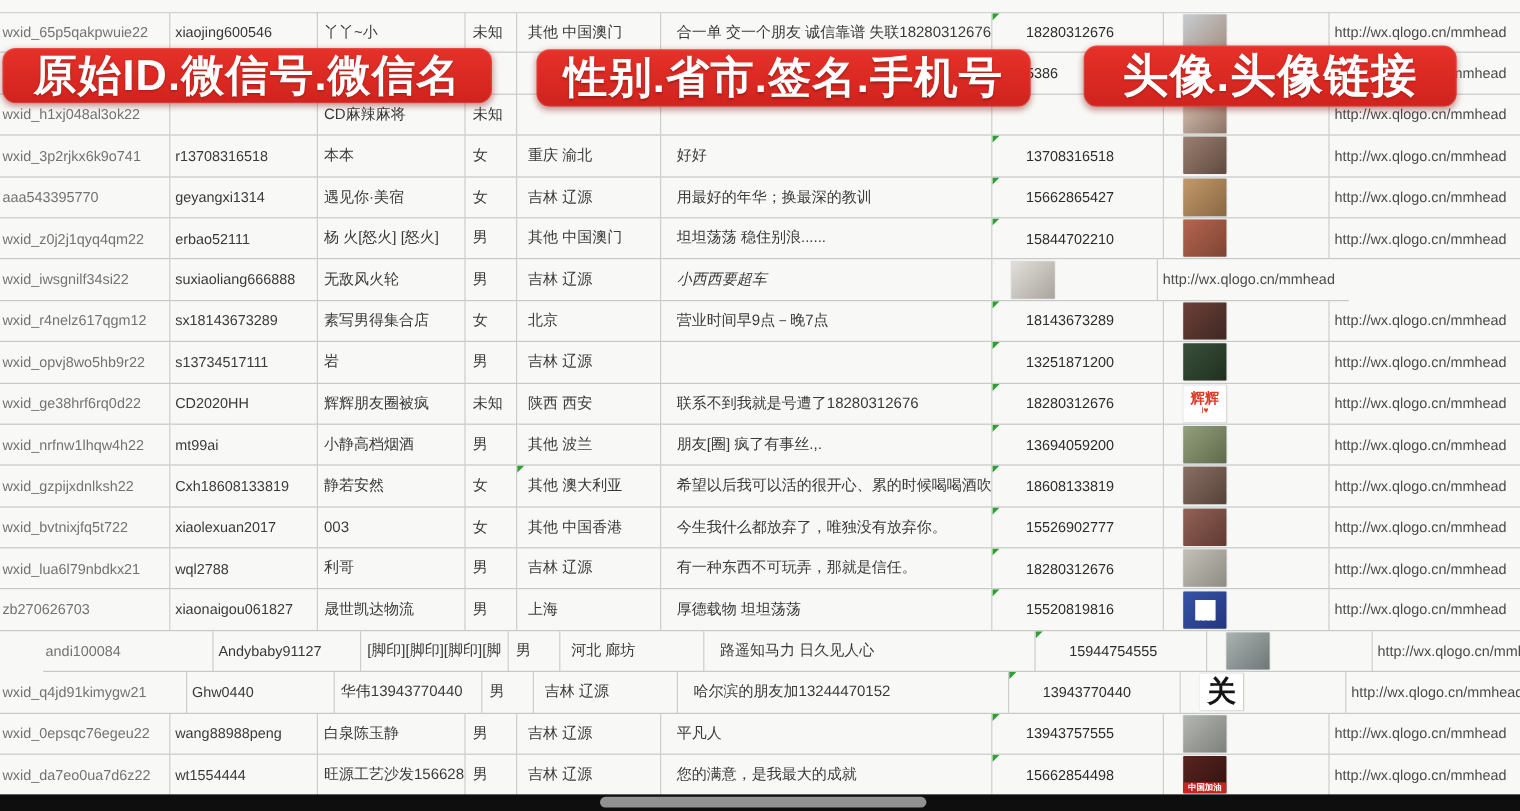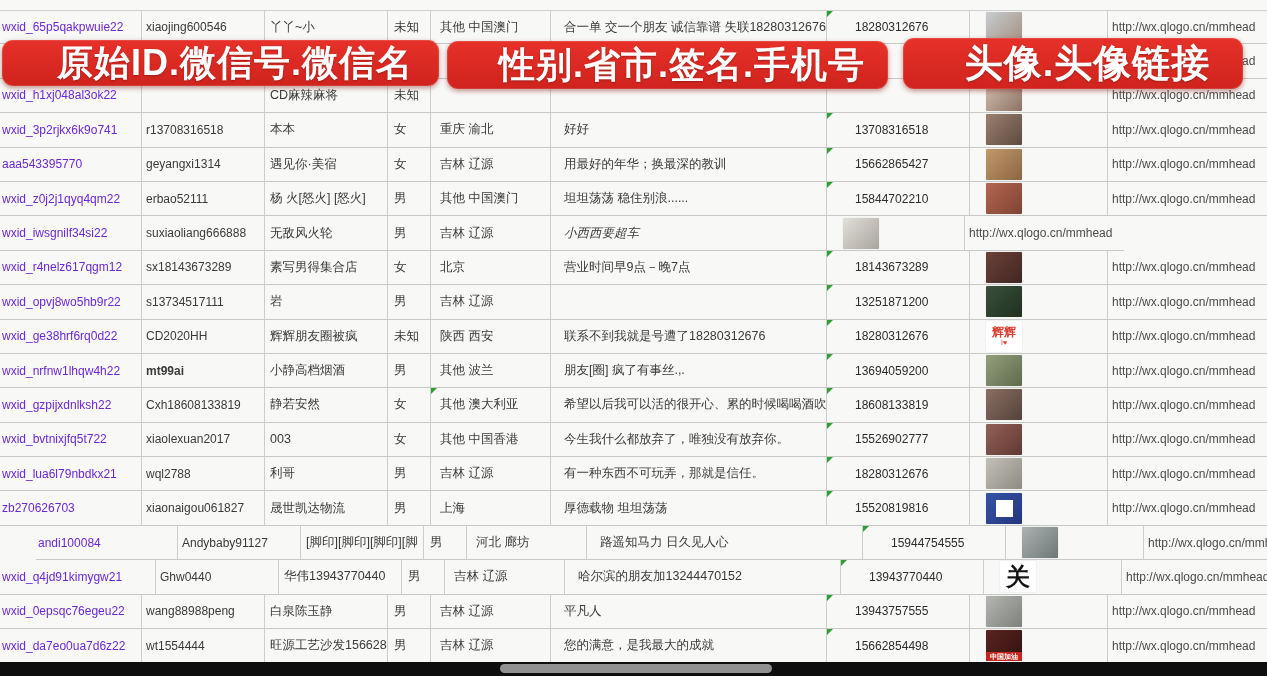--- a/index.html
+++ b/index.html
@@ -10,21 +10,21 @@
   }
   #grid{position:absolute;top:10px;left:0;}
   .row{display:flex;height:34.4px;}
   .cell{
     box-sizing:border-box;flex:none;position:relative;
     border-right:1px solid #cccecd;border-bottom:1px solid #c6c9c8;
     display:flex;align-items:center;overflow:hidden;white-space:nowrap;
     font-size:12px;color:#3a3a3a;background:transparent;
   }
   .row:first-child .cell{border-top:1px solid #cfd1d0;}
-  .c0{padding-left:2px;color:#6d28d9;}
+  .c0{padding-left:2px;color:#737373;}
   .c1{padding-left:4px;}
   .c2{padding-left:5px;font-size:12.5px;}
   .c3{padding-left:6px;font-size:12.5px;}
   .c4{padding-left:9px;font-size:12.5px;}
   .c5{padding-left:13px;font-size:12.5px;}
   .c6{padding-left:28px;color:#2d2d2d;}
   .c7{padding-left:16px;}
   .c8{padding-left:4px;border-right:none;color:#4b4b4b;}
   .marker{
     position:absolute;top:0;left:0;width:0;height:0;
@@ -48,21 +48,20 @@
     text-align:center;font-weight:bold;
   }
   .banner{
     position:absolute;display:flex;align-items:center;justify-content:center;
     background:linear-gradient(#e63129,#d0231d);
     border-radius:11px;color:#fff;font-weight:bold;
     font-size:36px;letter-spacing:1px;
     text-shadow:0 1px 2px rgba(0,0,0,.25);
     box-shadow:0 2px 5px rgba(120,20,15,.45), inset 0 0 0 1px rgba(255,255,255,.12);
     white-space:nowrap;
-    padding-left:29px;
   }
   #banner1{left:2px;top:40px;width:408px;height:46px;}
   #banner2{left:447px;top:41px;width:412px;height:48px;}
   #banner3{left:903px;top:38px;width:311px;height:51px;font-size:38px;}
   .bottombar{position:absolute;left:0;top:662px;width:1267px;height:14px;background:#0e0e0e;}
   .thumb{position:absolute;left:500px;top:2px;width:272px;height:9px;border-radius:5px;background:#919191;}
 </style>
 </head>
 <body>
 
@@ -193,21 +192,21 @@
         <div class="cell c7" style="width: 138px;">
           <div class="av" style="background: rgb(255, 255, 255);">
             <span class="txt" style="color: rgb(224, 58, 47); font-size: 12px;">辉辉</span>
             <span class="sub" style="color: rgb(224, 58, 47);">I♥</span>
           </div>
         </div>
         <div class="cell c8" style="width: 159px;">http://wx.qlogo.cn/mmhead</div>
       </div>
       <div class="row">
         <div class="cell c0" style="width: 142px;">wxid_nrfnw1lhqw4h22</div>
-        <div class="cell c1" style="width: 123px; font-weight: bold;">mt99ai</div>
+        <div class="cell c1" style="width: 123px;">mt99ai</div>
         <div class="cell c2" style="width: 123px;">小静高档烟酒</div>
         <div class="cell c3" style="width: 43px;">男</div>
         <div class="cell c4" style="width: 120px;">其他 波兰</div>
         <div class="cell c5" style="width: 276px;">朋友[圈] 疯了有事丝.,.</div>
         <div class="cell c6" style="width: 143px;">13694059200<span class="marker"></span></div>
         <div class="cell c7" style="width: 138px;">
           <div class="av" style="background: linear-gradient(135deg, rgb(147, 160, 123), rgb(95, 106, 76));"></div>
         </div>
         <div class="cell c8" style="width: 159px;">http://wx.qlogo.cn/mmhead</div>
       </div>

